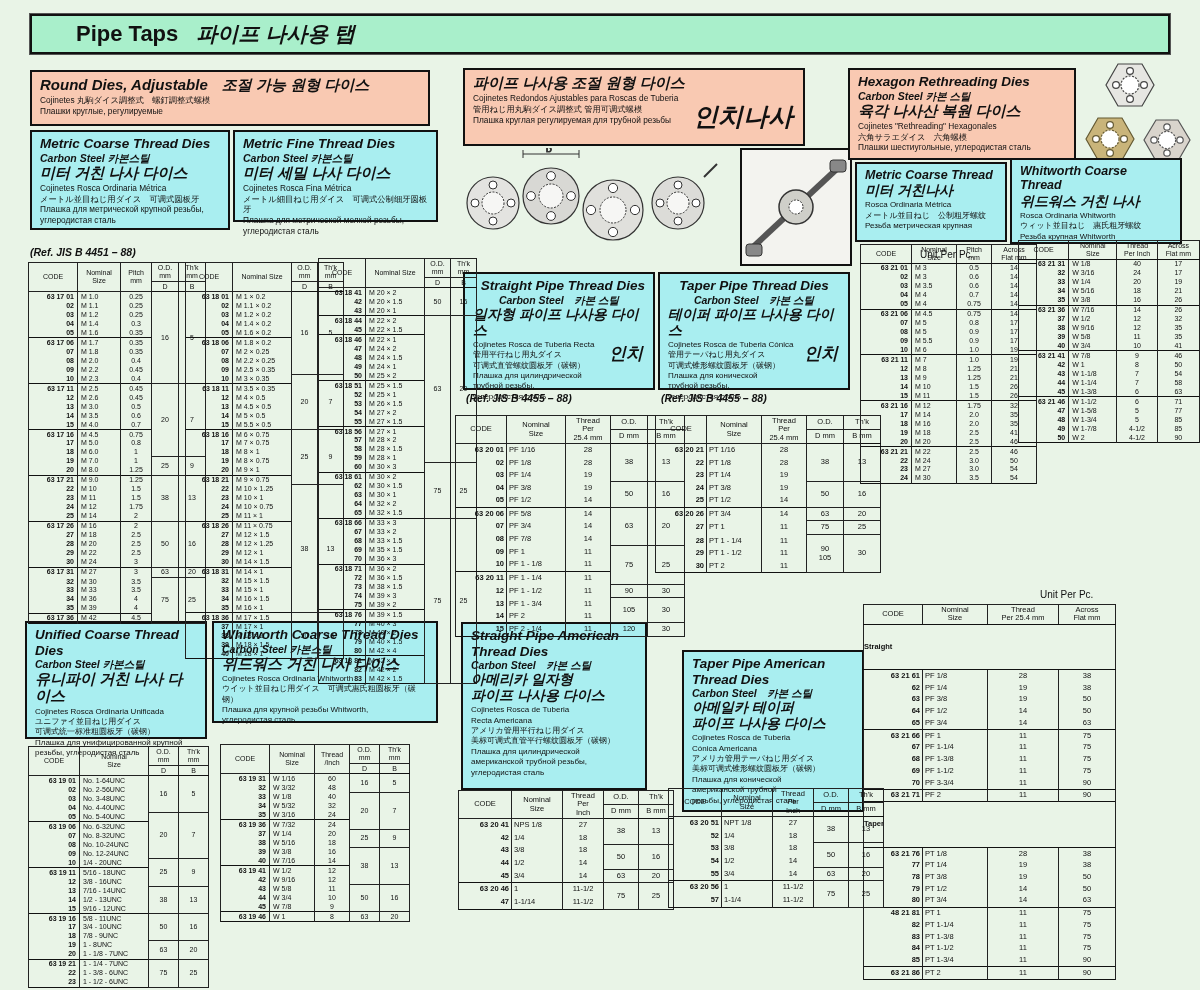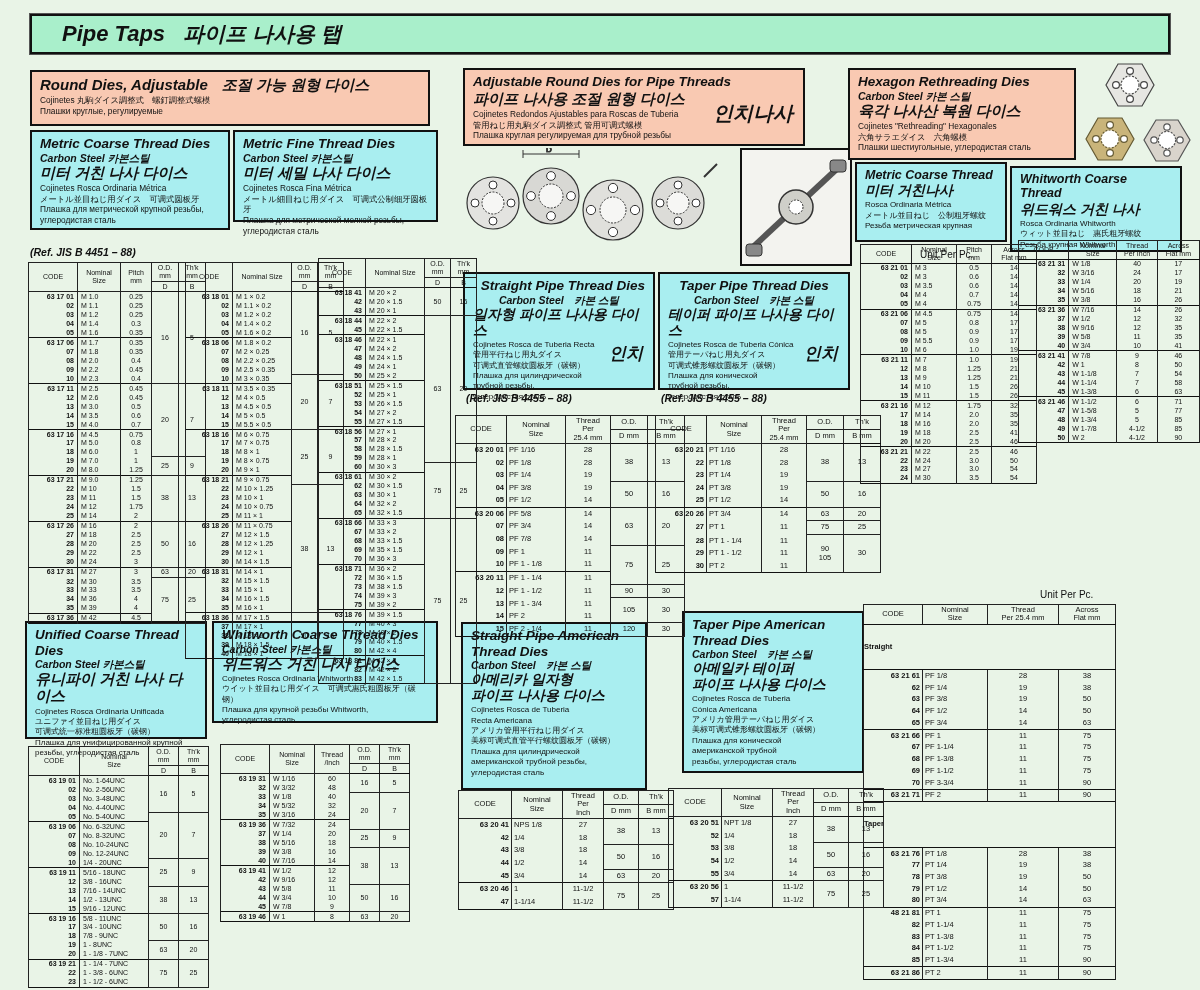--- a/index.html
+++ b/index.html
@@ -1,20 +1,20 @@
 <!DOCTYPE html>
 <html><head>
 <meta charset="utf-8">
 <style>
   html,body {margin:0;padding:0;background:#e9f4e7;}
   .page {position:relative;width:1200px;height:990px;font-family:"Liberation Sans",sans-serif;color:#111;overflow:hidden;background:#e9f4e7;}
   .abs {position:absolute;}
   
   .banner {position:absolute;left:30px;top:14px;width:1140px;height:40px;background:#a9efcb;border:2px solid #111;outline:1px solid #555;display:flex;align-items:center;gap:18px;padding-left:30px;box-sizing:border-box;}
-  .banner .t1 {font-size:22px;font-weight:bold;font-style:italic;}
+  .banner .t1 {font-size:22px;font-weight:bold;margin-left:14px;}
   .banner .t2 {font-size:21px;font-weight:bold;font-style:italic;}
   
   .box {position:absolute;border:2.5px solid #111;box-sizing:border-box;padding:4px 8px;line-height:1.15;}
   .box.salmon {background:#f9c9b2;}
   .box.cyan {background:#a9eef0;}
   .bt {font-style:italic;font-weight:bold;white-space:pre-line;}
   .bt.lg {font-size:15px;}
   .bt.md {font-size:13.5px;}
   .bt.sm {font-size:12.5px;}
   .bc {font-style:italic;font-weight:bold;font-size:10.5px;}
@@ -76,26 +76,25 @@
     <div class="bk">미터 세밀 나사 다이스</div>
     <div class="bl">Cojinetes Rosca Fina Métrica
 メートル細目ねじ用ダイス　可调式公制细牙圆板牙
 Плашка для метрической мелкой резьбы,
 углеродистая сталь</div>
   </div>
 
   <span class="ref" style="left:30px;top:246px">(Ref. JIS B 4451 – 88)</span>
 
   <div class="box salmon" style="left:463px;top:68px;width:342px;height:78px">
-    <div class="bt md">Adjustable Round Dies for Pipe Threads</div>
     <div class="bk">파이프 나사용 조절 원형 다이스</div>
     <div class="bl">Cojinetes Redondos Ajustables para Roscas de Tuberia
 管用ねじ用丸駒ダイス調整式 管用可调式螺模
 Плашка круглая регулируемая  для трубной  резьбы</div>
-    <span class="inch" style="right:10px;top:32px;font-size:20px">인치나사</span>
+    <span class="inch" style="right:10px;top:32px;font-size:25px">인치나사</span>
   </div>
 
   <svg class="abs" style="left:463px;top:148px" width="270" height="118" viewBox="0 0 270 118">
     <g stroke="#333" fill="none" stroke-width="1">
       <line x1="60" y1="6" x2="116" y2="6"></line>
       <line x1="60" y1="2" x2="60" y2="10"></line>
       <line x1="116" y1="2" x2="116" y2="10"></line>
       <text x="86" y="4" font-size="8" fill="#333" text-anchor="middle" font-family="Liberation Sans, sans-serif">D</text>
     </g>
     <g>
@@ -179,21 +178,21 @@
   </svg>
 
   <div class="box cyan" style="left:855px;top:162px;width:152px;height:80px;border-width:2px">
     <div class="bt sm">Metric Coarse Thread</div>
     <div class="bk" style="font-size:14px">미터 거친나사</div>
     <div class="bl" style="font-size:8px">Rosca Ordinaria Métrica
 メートル並目ねじ　公制粗牙螺纹
 Резьба метрическая крупная</div>
   </div>
 
-  <div class="box cyan" style="left:1010px;top:166px;width:172px;height:86px;border-width:2px">
+  <div class="box cyan" style="left:1010px;top:158px;width:172px;height:86px;border-width:2px">
     <div class="bt sm">Whitworth Coarse Thread</div>
     <div class="bk" style="font-size:14px">위드워스 거친 나사</div>
     <div class="bl" style="font-size:8px">Rosca Ordinaria Whitworth
 ウィット並目ねじ　惠氏粗牙螺纹
 Резьба крупная Whitworth</div>
   </div>
 
   <span class="unit" style="left:920px;top:249px">Unit Per Pc.</span>
 
   <div class="box cyan" style="left:463px;top:272px;width:192px;height:118px">
@@ -255,21 +254,21 @@
 파이프 나사용 다이스</div>
     <div class="bl" style="font-size:8px">Cojinetes Rosca de Tuberia
 Recta Americana
 アメリカ管用平行ねじ用ダイス
 美标可调式直管平行螺纹圆板牙（碳钢）
 Плашка для цилиндрической
 американской трубной резьбы,
 углеродистая сталь</div>
   </div>
 
-  <div class="box cyan" style="left:682px;top:611px;width:182px;height:162px">
+  <div class="box cyan" style="left:682px;top:650px;width:182px;height:162px">
     <div class="bt md">Taper Pipe American
 Thread Dies</div>
     <div class="bc">Carbon Steel　카본 스틸</div>
     <div class="bk" style="font-size:14px">아메일카 테이퍼
 파이프 나사용 다이스</div>
     <div class="bl" style="font-size:8px">Cojinetes Rosca de Tuberia
 Cónica Americana
 アメリカ管用テーパねじ用ダイス
 美标可调式锥形螺纹圆板牙（碳钢）
 Плашка для конической

